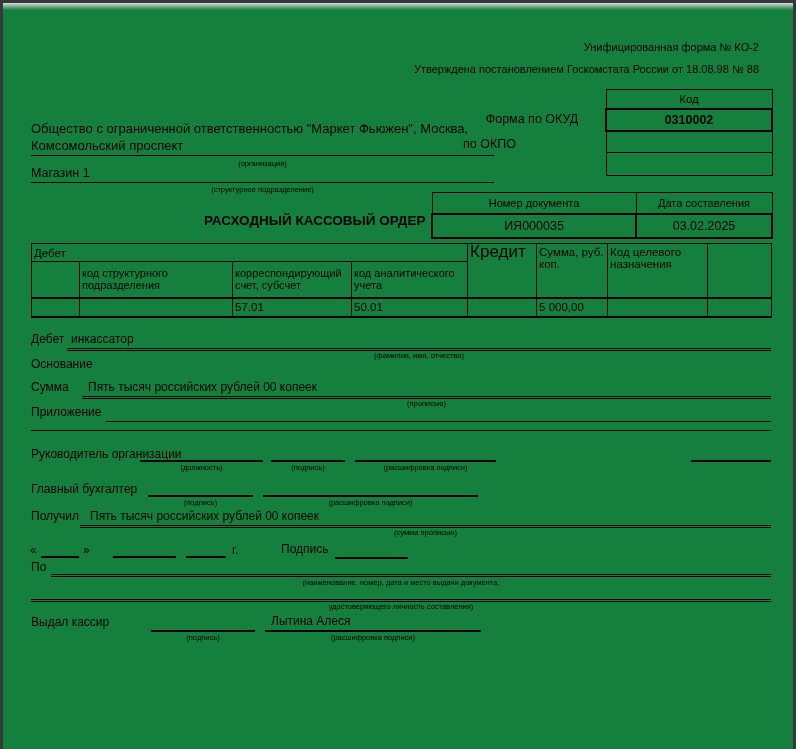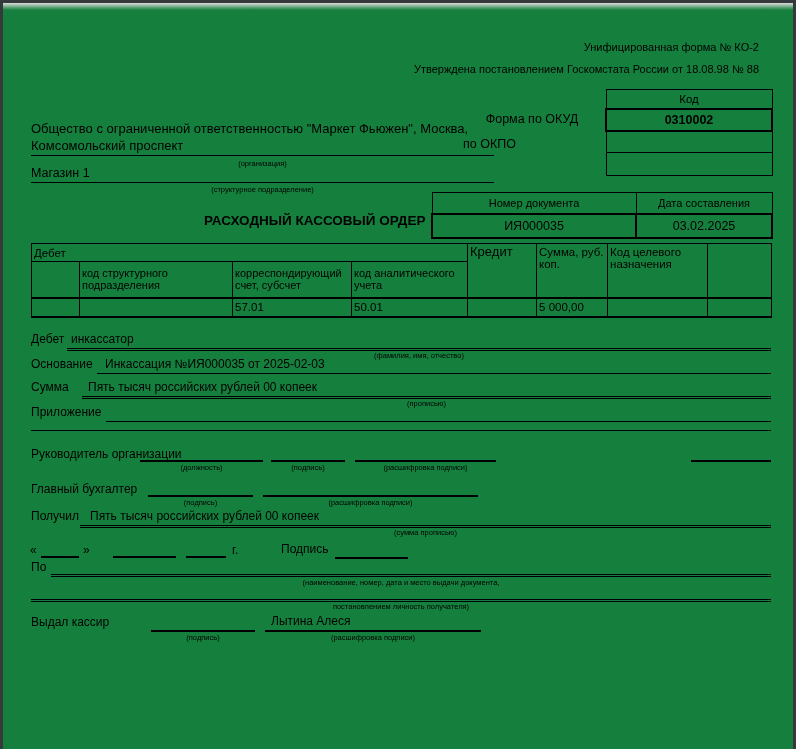--- a/index.html
+++ b/index.html
@@ -103,21 +103,21 @@
         <col style="width:119px">
         <col style="width:116px">
       <col style="width:69px">
         <col style="width:71px">
         <col style="width:100px">
         <col style="width:64px">
     </colgroup>
     <tbody>
         <tr>
       <th colspan="4" style="height:15px;font-size:11.5px;">Дебет</th>
-      <th rowspan="2" class="span2" style="font-size:13px;">Кредит</th>
+      <th rowspan="2" class="span2" style="font-size:17px;">Кредит</th>
       <th rowspan="2" class="span2" style="font-size:11.5px;">Сумма, руб. коп.</th>
       <th rowspan="2" class="span2" style="font-size:11.5px;">Код целевого назначения</th>
       <th rowspan="2" class="span2"></th>
     </tr>
     <tr style="height:36px;">
       <th></th>
       <th>код структурного подразделения</th>
       <th>корреспондирующий счет, субсчет</th>
       <th>код аналитического учета</th>
     </tr>
@@ -134,23 +134,20 @@
   </tbody>
     </table>
 
   <div class="lbl" style="left:28px;top:329px;">Дебет</div>
   <div class="udbl" style="left:64px;top:329px;width:704px;height:16px;">
     <span class="val" style="padding-left:4px;">инкассатор</span>
   </div>
   <div class="cap" style="left:64px;top:348px;width:704px;">(фамилия, имя, отчество)</div>
 
   <div class="lbl" style="left:28px;top:354px;">Основание</div>
-  <div class="uline" style="left:94px;top:354px;width:674px;height:16px;">
-    <span class="val" style="padding-left:8px;">Инкассация №ИЯ000035 от 2025-02-03</span>
-  </div>
 
   <div class="lbl" style="left:28px;top:377px;">Сумма</div>
   <div class="udbl" style="left:79px;top:377px;width:689px;height:16px;">
     <span class="val" style="padding-left:6px;">Пять тысяч российских рублей 00 копеек</span>
   </div>
   <div class="cap" style="left:79px;top:396px;width:689px;">(прописью)</div>
 
   <div class="lbl" style="left:28px;top:402px;">Приложение</div>
   <div class="uline" style="left:103px;top:402px;width:665px;height:16px;"></div>
   <div class="uline" style="left:28px;top:414px;width:740px;height:13px;"></div>
@@ -182,21 +179,21 @@
   <div class="uline th" style="left:110px;top:540px;width:63px;height:13px;"></div>
   <div class="uline th" style="left:183px;top:540px;width:40px;height:13px;"></div>
   <div class="lbl" style="left:229px;top:540px;">г.</div>
   <div class="lbl" style="left:278px;top:539px;">Подпись</div>
   <div class="uline th" style="left:332px;top:540px;width:73px;height:14px;"></div>
 
   <div class="lbl" style="left:28px;top:557px;">По</div>
   <div class="udbl" style="left:48px;top:557px;width:720px;height:14px;"></div>
   <div class="cap" style="left:28px;top:575px;width:740px;">(наименование, номер, дата и место выдачи документа,</div>
   <div class="udbl" style="left:28px;top:583px;width:740px;height:13px;"></div>
-  <div class="cap" style="left:28px;top:599px;width:740px;">постановлением личность получателя)</div>
+  <div class="cap" style="left:28px;top:599px;width:740px;">удостоверяющего личность составления)</div>
 
   <div class="lbl" style="left:28px;top:612px;">Выдал кассир</div>
   <div class="uline th" style="left:148px;top:612px;width:104px;height:15px;"></div>
   <div class="cap" style="left:148px;top:630px;width:104px;">(подпись)</div>
   <div class="uline th" style="left:262px;top:611px;width:216px;height:16px;">
     <span class="val" style="padding-left:6px;">Лытина Алеся</span>
   </div>
   <div class="cap" style="left:262px;top:630px;width:216px;">(расшифровка подписи)</div>
 
 </div>

